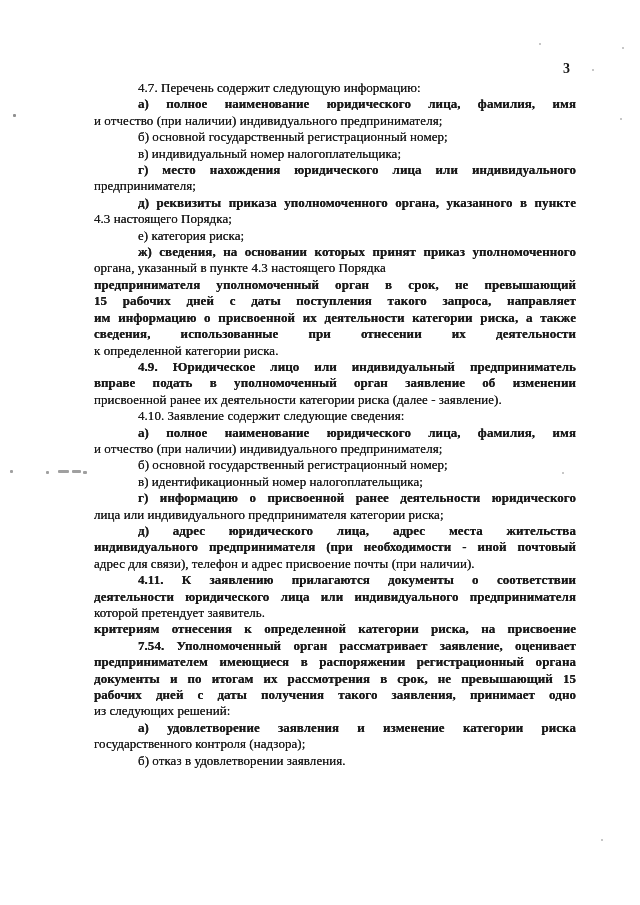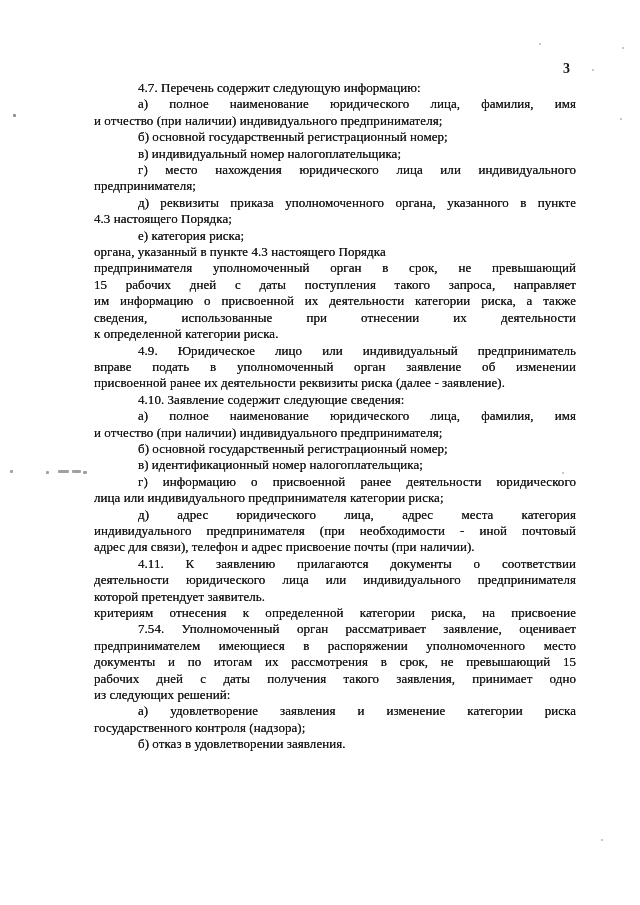--- a/index.html
+++ b/index.html
@@ -27,21 +27,21 @@
     top: 80px;
     width: 482px;
     font-size: 13px;
     line-height: 16.4px;
     font-weight: 500;
     letter-spacing: 0.05px;
     text-shadow: 0 0 0.45px currentColor;
   }
   .para { margin: 0; }
   .line { text-align: justify; text-align-last: left; white-space: normal; }
-  .line.just { text-align-last: justify; }
+  .line.just { text-align-last: justify; font-weight: bold; }
   .line.ind { text-indent: 44px; }
   .artifact { position: absolute; background: #9c9c9c; }
   .speck { width: 3px; height: 3px; border-radius: 1px; background: #8f8f8f; }
   .speck.faint { background: #b5b5b5; width: 2px; height: 2px; }
   .dash { height: 2.5px; border-radius: 1px; background: #a0a0a0; }
 </style>
 </head>
 <body>
 
 <div class="scan-page">
@@ -67,65 +67,66 @@
         <div class="line">предпринимателя;</div>
       </div>
       <div class="para">
         <div class="line ind just">д) реквизиты приказа уполномоченного органа, указанного в пункте</div>
         <div class="line">4.3 настоящего Порядка;</div>
       </div>
       <div class="para">
         <div class="line ind">е) категория риска;</div>
       </div>
       <div class="para">
+        <div class="line ind just">ж) сведения, на основании которых принят приказ уполномоченного</div>
         <div class="line">органа, указанный в пункте 4.3 настоящего Порядка</div>
       </div>
       <div class="para">
         <div class="line just">предпринимателя уполномоченный орган в срок, не превышающий</div>
         <div class="line just">15 рабочих дней с даты поступления такого запроса, направляет</div>
         <div class="line just">им информацию о присвоенной их деятельности категории риска, а также</div>
         <div class="line just">сведения, использованные при отнесении их деятельности</div>
         <div class="line">к определенной категории риска.</div>
       </div>
       <div class="para">
         <div class="line ind just">4.9. Юридическое лицо или индивидуальный предприниматель</div>
         <div class="line just">вправе подать в уполномоченный орган заявление об изменении</div>
-        <div class="line">присвоенной ранее их деятельности реквизиты риска (далее - заявление).</div>
+        <div class="line">присвоенной ранее их деятельности категории риска (далее - заявление).</div>
       </div>
       <div class="para">
         <div class="line ind">4.10. Заявление содержит следующие сведения:</div>
       </div>
       <div class="para">
         <div class="line ind just">а) полное наименование юридического лица, фамилия, имя</div>
         <div class="line">и отчество (при наличии) индивидуального предпринимателя;</div>
       </div>
       <div class="para">
         <div class="line ind">б) основной государственный регистрационный номер;</div>
       </div>
       <div class="para">
         <div class="line ind">в) идентификационный номер налогоплательщика;</div>
       </div>
       <div class="para">
         <div class="line ind just">г) информацию о присвоенной ранее деятельности юридического</div>
         <div class="line">лица или индивидуального предпринимателя категории риска;</div>
       </div>
       <div class="para">
-        <div class="line ind just">д) адрес юридического лица, адрес места категория</div>
+        <div class="line ind just">д) адрес юридического лица, адрес места жительства</div>
         <div class="line just">индивидуального предпринимателя (при необходимости - иной почтовый</div>
         <div class="line">адрес для связи), телефон и адрес присвоение почты (при наличии).</div>
       </div>
       <div class="para">
         <div class="line ind just">4.11. К заявлению прилагаются документы о соответствии</div>
         <div class="line just">деятельности юридического лица или индивидуального предпринимателя</div>
         <div class="line">которой претендует заявитель.</div>
         <div class="line just">критериям отнесения к определенной категории риска, на присвоение</div>
       </div>
       <div class="para">
         <div class="line ind just">7.54. Уполномоченный орган рассматривает заявление, оценивает</div>
-        <div class="line just">предпринимателем имеющиеся в распоряжении уполномоченного место</div>
+        <div class="line just">предпринимателем имеющиеся в распоряжении регистрационный органа</div>
         <div class="line just">документы и по итогам их рассмотрения в срок, не превышающий 15</div>
         <div class="line just">рабочих дней с даты получения такого заявления, принимает одно</div>
         <div class="line">из следующих решений:</div>
       </div>
       <div class="para">
         <div class="line ind just">а) удовлетворение заявления и изменение категории риска</div>
         <div class="line">государственного контроля (надзора);</div>
       </div>
       <div class="para">
         <div class="line ind">б) отказ в удовлетворении заявления.</div>

